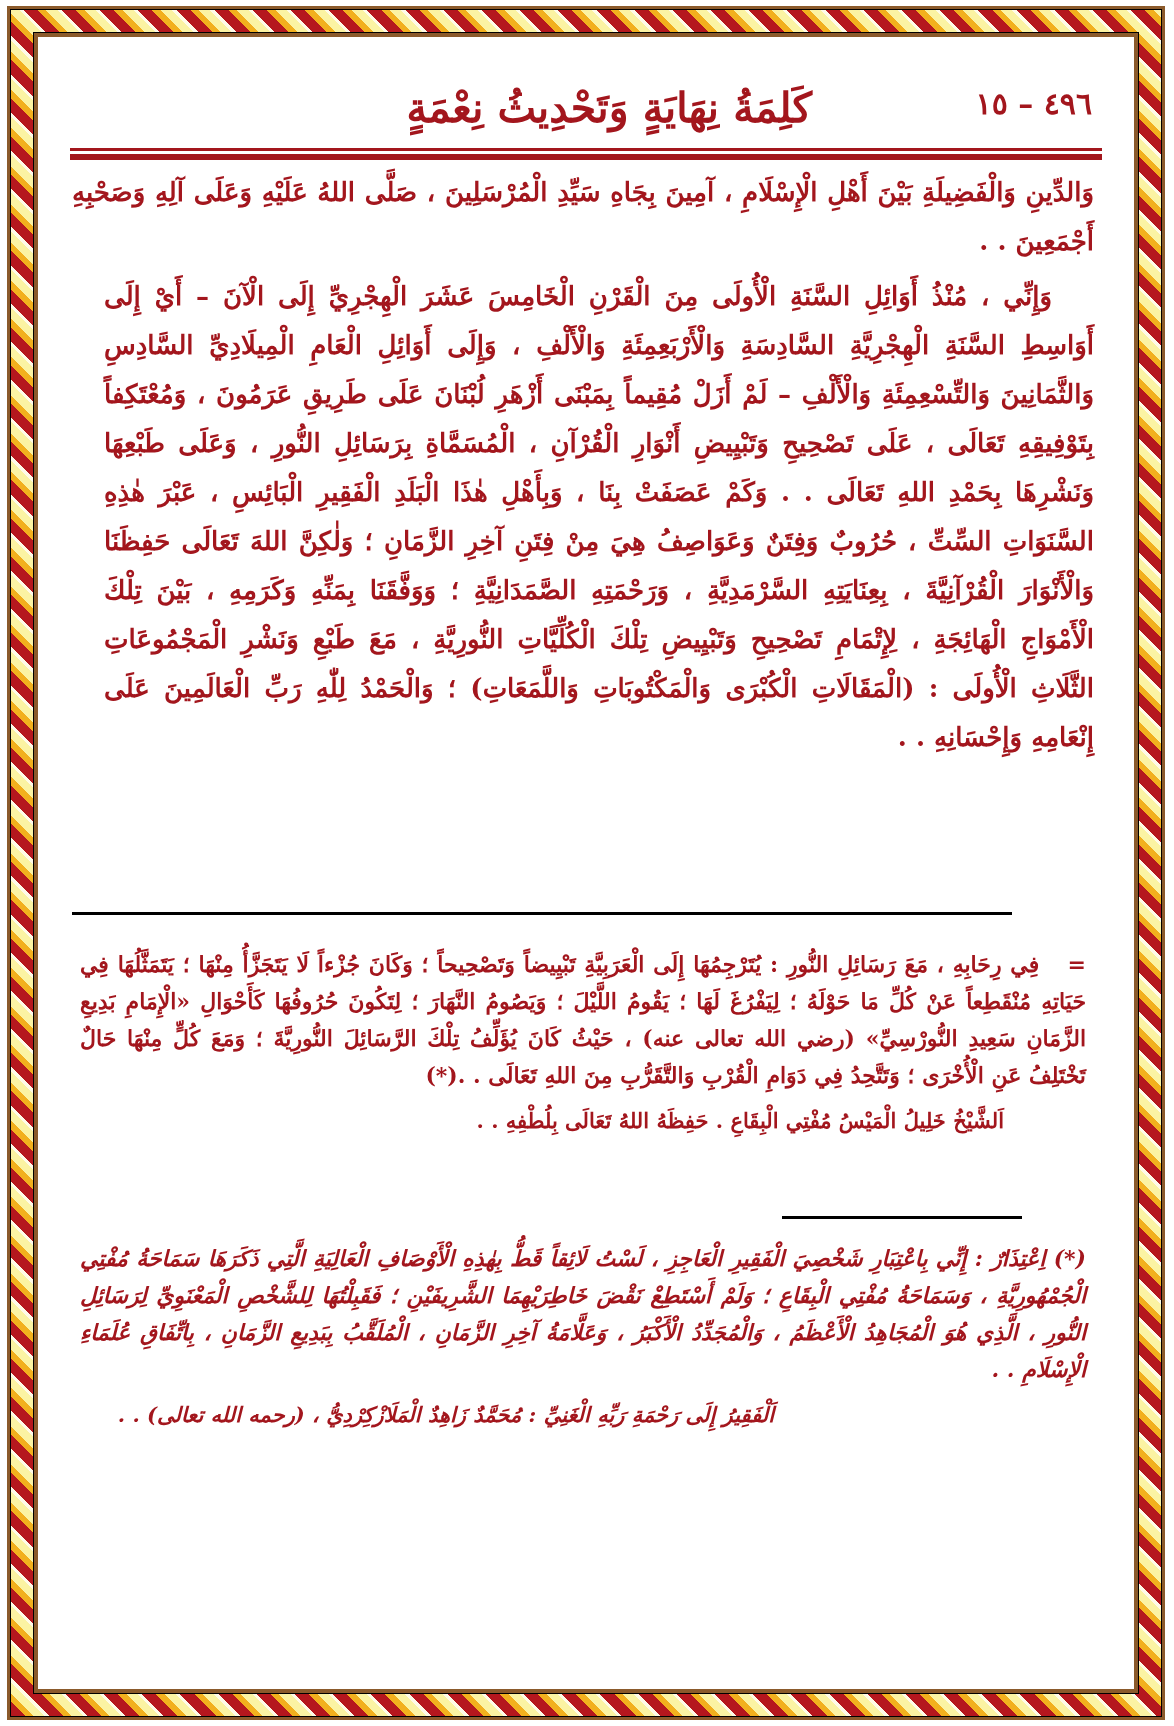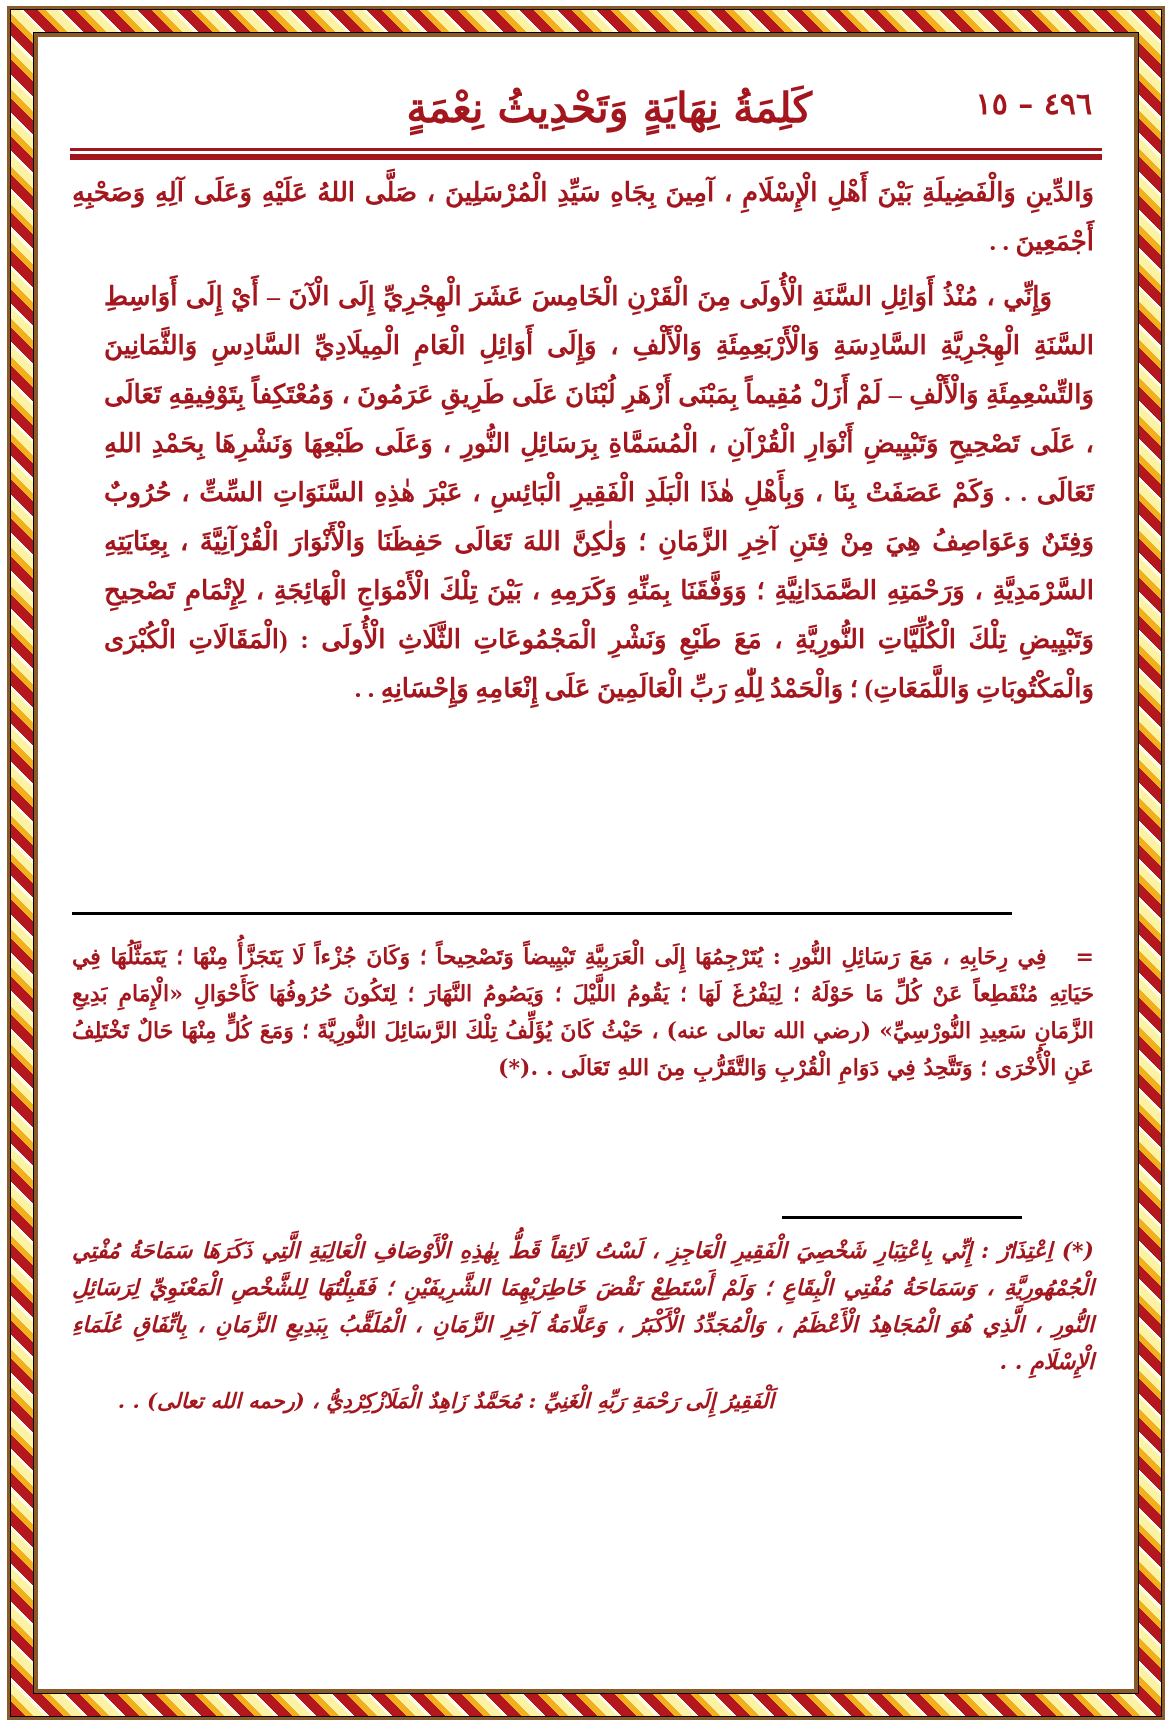--- a/index.html
+++ b/index.html
@@ -50,37 +50,36 @@
     border-top: 3px solid #a3161d; box-sizing: border-box;
   }
   .rule-double::after {
     content: ""; position: absolute; left: 0; right: 0; top: 3px; height: 6px; background: #a3161d;
   }
 
   .body-text {
     position: absolute; left: 10px; right: 18px; top: 108px;
     font-size: 26px; font-weight: bold; line-height: 49px; text-align: justify;
     text-align-last: right;
-    font-family: Liberation Serif, serif;
   }
   .body-text p { margin: 0; }
   .body-text p.indent { text-indent: 42px; margin-top: 6px; margin-left: 32px; }
 
   .footnote-rule {
     position: absolute; left: 10px; height: 3px; background: #000;
   }
   .fn-rule-1 { top: 852px; width: 940px; }
   .fn-rule-2 { top: 1156px; width: 240px; left: 720px; }
 
   .footnote {
     position: absolute; left: 10px; right: 18px;
     font-size: 22px; font-weight: bold; line-height: 37px;
     text-align: justify; text-align-last: right;
   }
-  .footnote p { margin: 0; }
+  .footnote p { margin: 8px; }
   .fn-1 { top: 878px; }
   .fn-2 { top: 1172px; font-style: italic; }
 
   .eq-mark { display: inline-block; width: 38px; text-align: right; color: #a3161d; }
 
   .signature-row {
     display: flex; direction: rtl; justify-content: flex-start; align-items: baseline;
   }
   .signature-row .closing { padding-right: 38px; }
   .signature-row .signer { margin-right: 90px; font-size: 21px; }
@@ -109,20 +108,21 @@
   </div>
 
   <div class="footnote-rule fn-rule-1"></div>
 
   <div class="footnote fn-1">
     <p>
       <span class="eq-mark">=</span>
       <span>فِي رِحَابِهِ ، مَعَ رَسَائِلِ النُّورِ : يُتَرْجِمُهَا إِلَى الْعَرَبِيَّةِ تَبْيِيضاً وَتَصْحِيحاً ؛ وَكَانَ جُزْءاً لَا يَتَجَزَّأُ مِنْهَا ؛ يَتَمَثَّلُهَا فِي حَيَاتِهِ مُنْقَطِعاً عَنْ كُلِّ مَا حَوْلَهُ ؛ لِيَفْرُغَ لَهَا ؛ يَقُومُ اللَّيْلَ ؛ وَيَصُومُ النَّهَارَ ؛ لِتَكُونَ حُرُوفُهَا كَأَحْوَالِ «الْإِمَامِ بَدِيعِ الزَّمَانِ سَعِيدِ النُّورْسِيِّ» (رضي الله تعالى عنه) ، حَيْثُ كَانَ يُؤَلِّفُ تِلْكَ الرَّسَائِلَ النُّورِيَّةَ ؛ وَمَعَ كُلٍّ مِنْهَا حَالٌ تَخْتَلِفُ عَنِ الْأُخْرَى ؛ وَتَتَّحِدُ فِي دَوَامِ الْقُرْبِ وَالتَّقَرُّبِ مِنَ اللهِ تَعَالَى . .(*)</span>
     </p>
     <div class="signature-row">
+      <span class="signer">اَلشَّيْخُ خَلِيلُ الْمَيْسُ مُفْتِي الْبِقَاعِ . حَفِظَهُ اللهُ تَعَالَى بِلُطْفِهِ . .</span>
     </div>
   </div>
 
   <div class="footnote-rule fn-rule-2"></div>
 
   <div class="footnote fn-2">
     <p>
       <span>(*)</span>
       <span>اِعْتِذَارٌ : إِنِّي بِاعْتِبَارِ شَخْصِيَ الْفَقِيرِ الْعَاجِزِ ، لَسْتُ لَائِقاً قَطُّ بِهٰذِهِ الْأَوْصَافِ الْعَالِيَةِ الَّتِي ذَكَرَهَا سَمَاحَةُ مُفْتِي الْجُمْهُورِيَّةِ ، وَسَمَاحَةُ مُفْتِي الْبِقَاعِ ؛ وَلَمْ أَسْتَطِعْ نَقْضَ خَاطِرَيْهِمَا الشَّرِيفَيْنِ ؛ فَقَبِلْتُهَا لِلشَّخْصِ الْمَعْنَوِيِّ لِرَسَائِلِ النُّورِ ، الَّذِي هُوَ الْمُجَاهِدُ الْأَعْظَمُ ، وَالْمُجَدِّدُ الْأَكْبَرُ ، وَعَلَّامَةُ آخِرِ الزَّمَانِ ، الْمُلَقَّبُ بِبَدِيعِ الزَّمَانِ ، بِاتِّفَاقِ عُلَمَاءِ الْإِسْلَامِ . .</span>
     </p>

